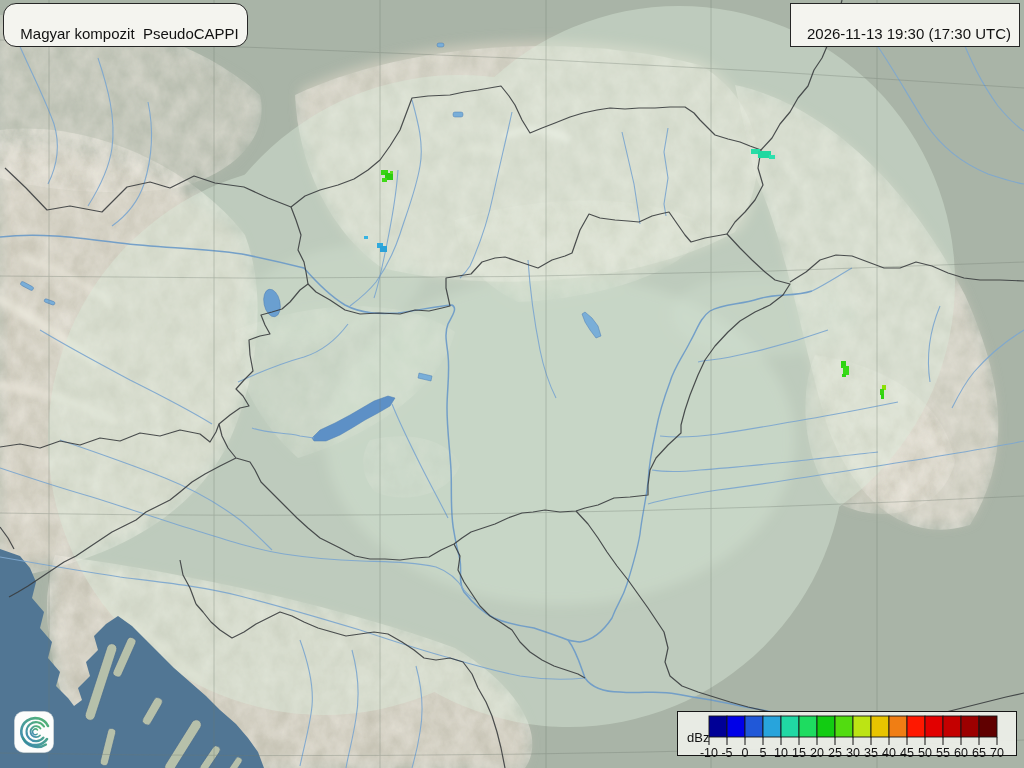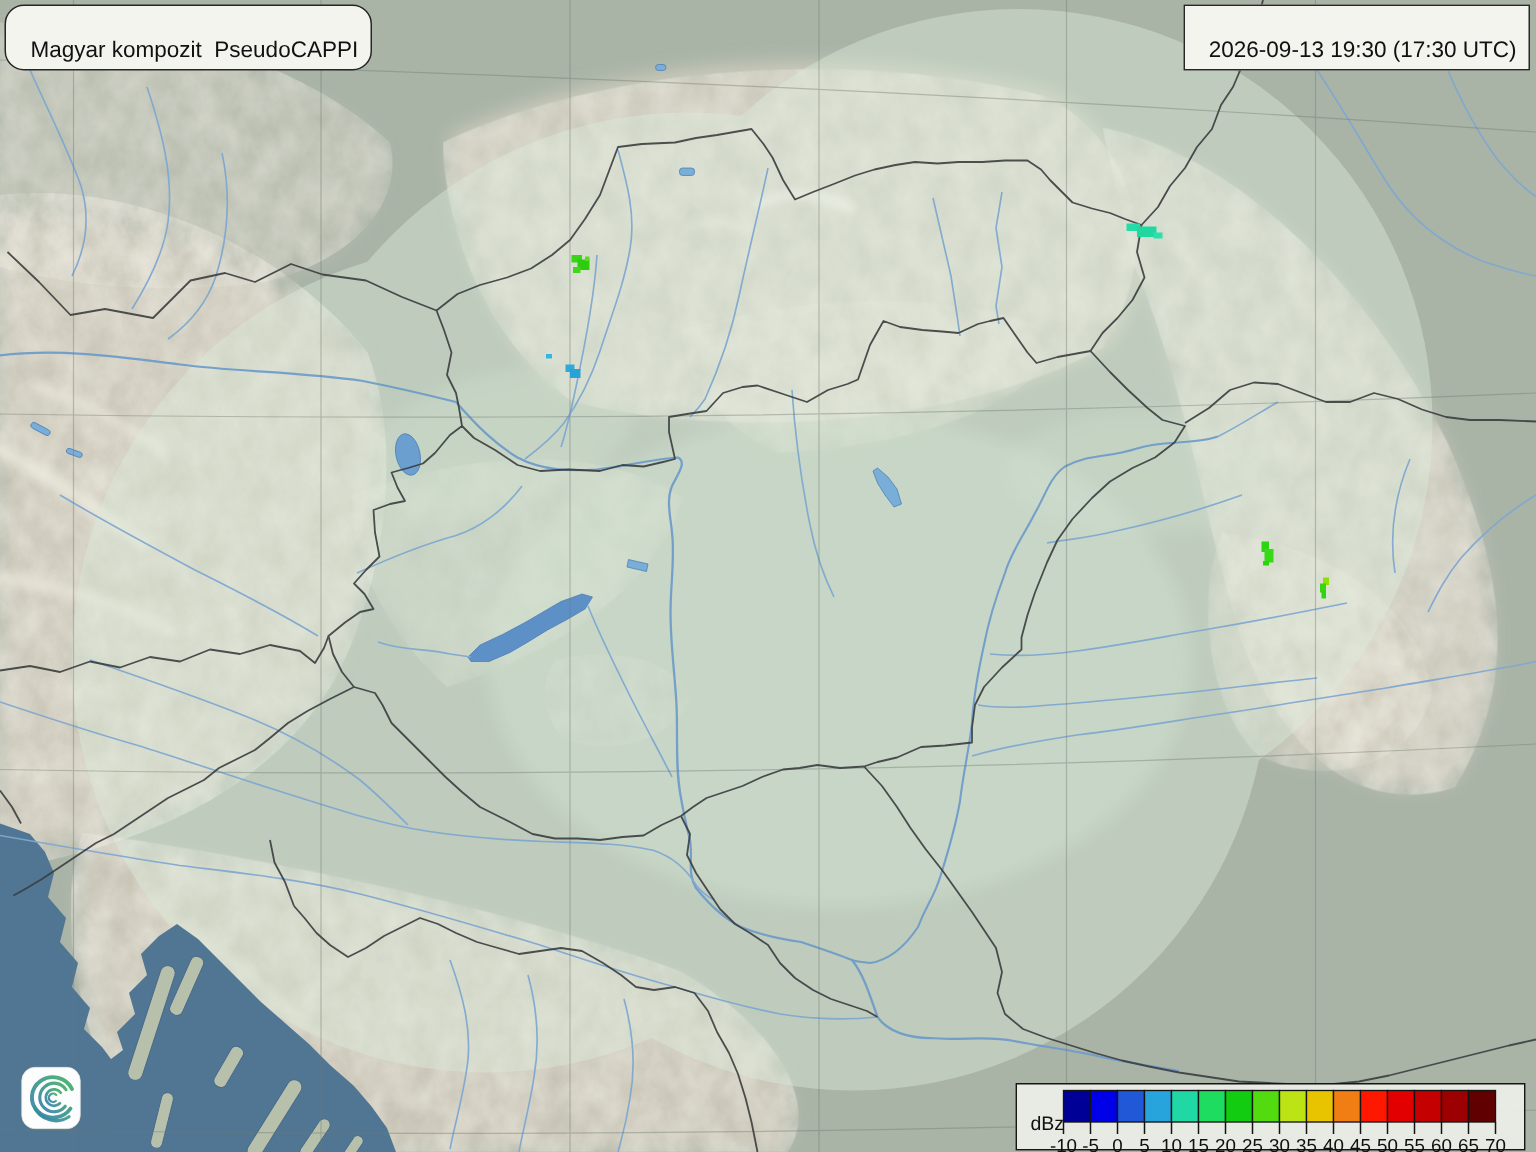--- a/index.html
+++ b/index.html
@@ -5,21 +5,21 @@
   html,body{margin:0;padding:0;background:#888;}
   #app{position:relative;width:1024px;height:768px;overflow:hidden;
        font-family:"Liberation Sans",sans-serif;
        box-shadow:inset 0 0 0 1px #3a3a3a;background:#a9b4a7;}
   #map-svg{position:absolute;left:0;top:0;}
   .info-box{position:absolute;top:3px;background:#f4f4ef;border:1px solid #262626;
             color:#111;font-size:15px;line-height:1.25;padding:2px 8px;white-space:pre;}
   #product-box{left:3px;border-radius:13px;}
   #time-box{right:4px;}
   #legend{position:absolute;left:677px;top:711px;width:340px;height:45px;
-          background:rgba(238,240,233,0.92);border:1px solid #161616;box-sizing:border-box;margin-top:11px;}
+          background:rgba(238,240,233,0.92);border:1px solid #161616;box-sizing:border-box;}
   #legend-svg{position:absolute;left:0;top:0;}
   #logo{position:absolute;left:14px;top:711px;width:40px;height:42px;}
 </style>
 </head>
 <body>
 
 <div id="app">
 
 <svg id="map-svg" width="1024" height="768" viewBox="0 0 1024 768">
   <defs>
@@ -231,21 +231,21 @@
           <rect x="881" y="394" width="3" height="5" fill="#2dd411"></rect>
         </g>
       </g>
 </svg>
 
 <div id="product-box" class="info-box">
   <span>Magyar kompozit  PseudoCAPPI</span>
 </div>
 
 <div id="time-box" class="info-box">
-  <span>2026-09-13 19:30 (17:30 UTC)</span>
+  <span>2026-11-13 19:30 (17:30 UTC)</span>
 </div>
 
 <div id="legend">
   <svg id="legend-svg" width="338" height="49" viewBox="0 0 338 49">
     <text x="9" y="30" font-size="13" fill="#111" font-family="Liberation Sans, sans-serif">dBz</text>
     <g id="legend-cells">
           <rect x="31" y="4" width="18" height="21" fill="#000096" stroke="#141414" stroke-width="0.9"></rect>
           <rect x="49" y="4" width="18" height="21" fill="#0000e8" stroke="#141414" stroke-width="0.9"></rect>
           <rect x="67" y="4" width="18" height="21" fill="#2058d8" stroke="#141414" stroke-width="0.9"></rect>
           <rect x="85" y="4" width="18" height="21" fill="#28a4dc" stroke="#141414" stroke-width="0.9"></rect>

